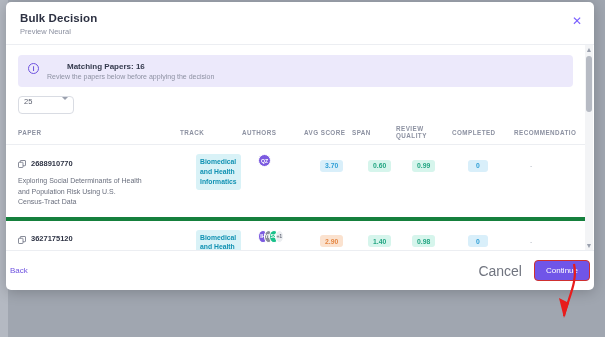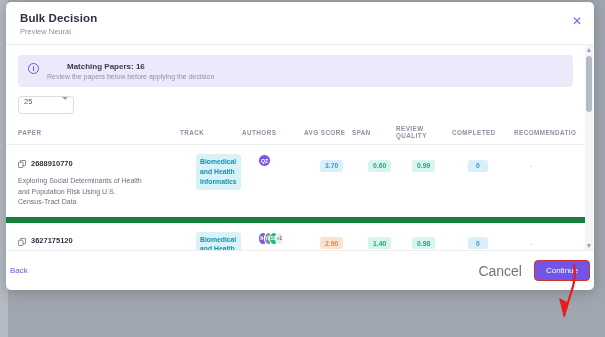--- a/index.html
+++ b/index.html
@@ -75,21 +75,21 @@
   .caret { width:0;height:0;border-left:3px solid transparent;border-right:3px solid transparent;border-top:3.5px solid #9aa0ad; }
 
   
   table { width: 100%; border-collapse: collapse; table-layout: fixed; margin-top: 7px; }
   thead th {
     font-size: 6.3px; font-weight: bold; color: #8c91a1; letter-spacing: .45px;
     text-align: left; padding: 4px 2px 5px 2px; vertical-align: middle;
     border-bottom: 1px solid #eceef2;
   }
   thead th.c { text-align: left; }
-  tbody td { padding: 9px 18px; vertical-align: top; border-bottom: 6px solid #15803d; }
+  tbody td { padding: 9px 18px; vertical-align: top; border-bottom: 4px solid #15803d; }
 
   col.w-paper{width:172px} col.w-track{width:62px} col.w-auth{width:62px}
   col.w-avg{width:48px} col.w-span{width:44px} col.w-rq{width:56px}
   col.w-comp{width:62px} col.w-rec{width:73px}
 
   .paper-id-row { display:flex; align-items:center; gap:5px; }
   .copy-icon { flex:0 0 auto; }
   .paper-id { font-size: 7.5px; font-weight: bold; color: #2f3445; }
   .paper-title { font-size: 7px; color: #6a6f7e; line-height: 1.5; margin-top: 4px; padding-right: 18px; }
 

